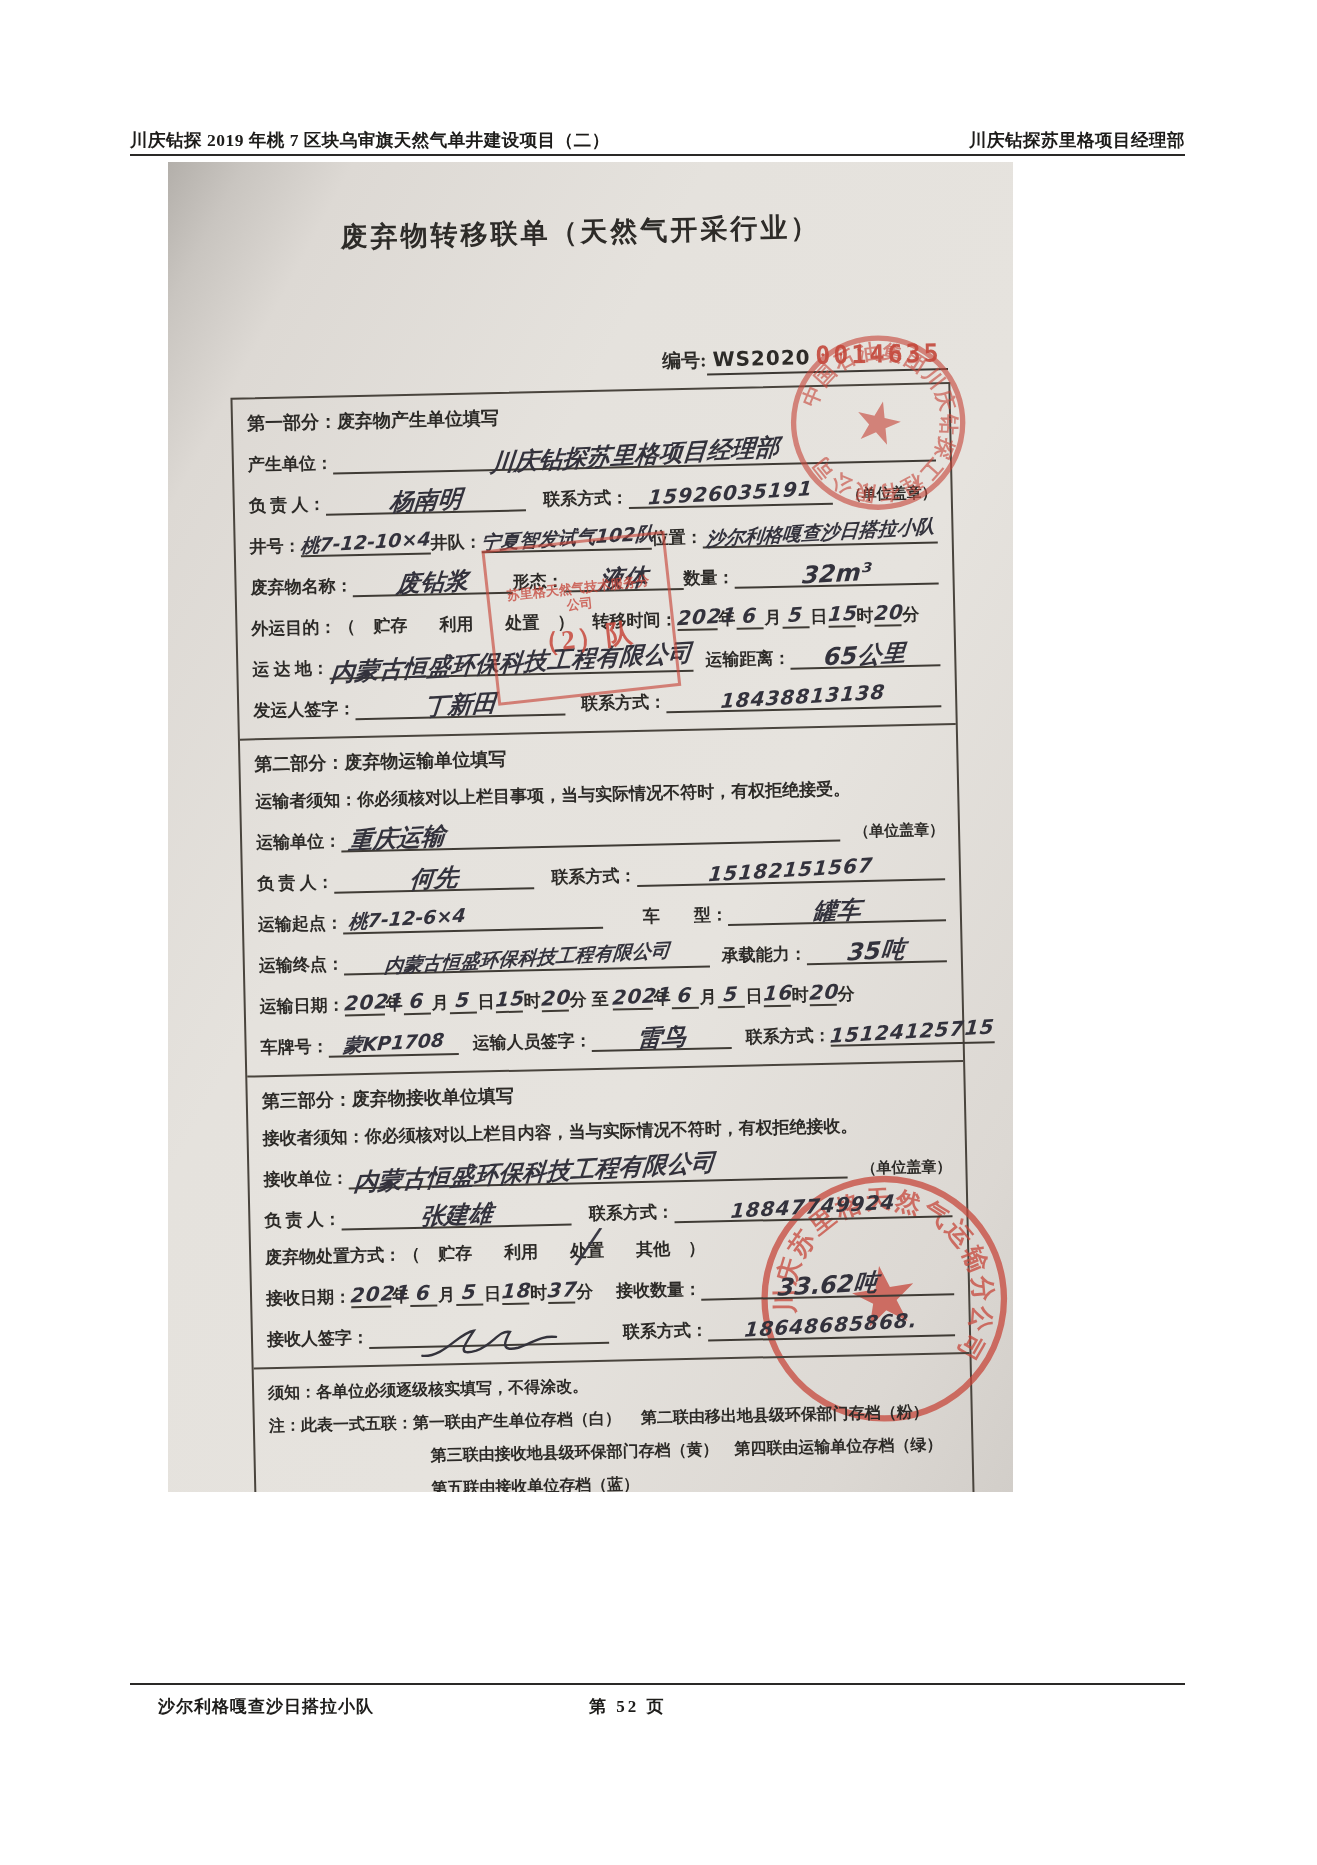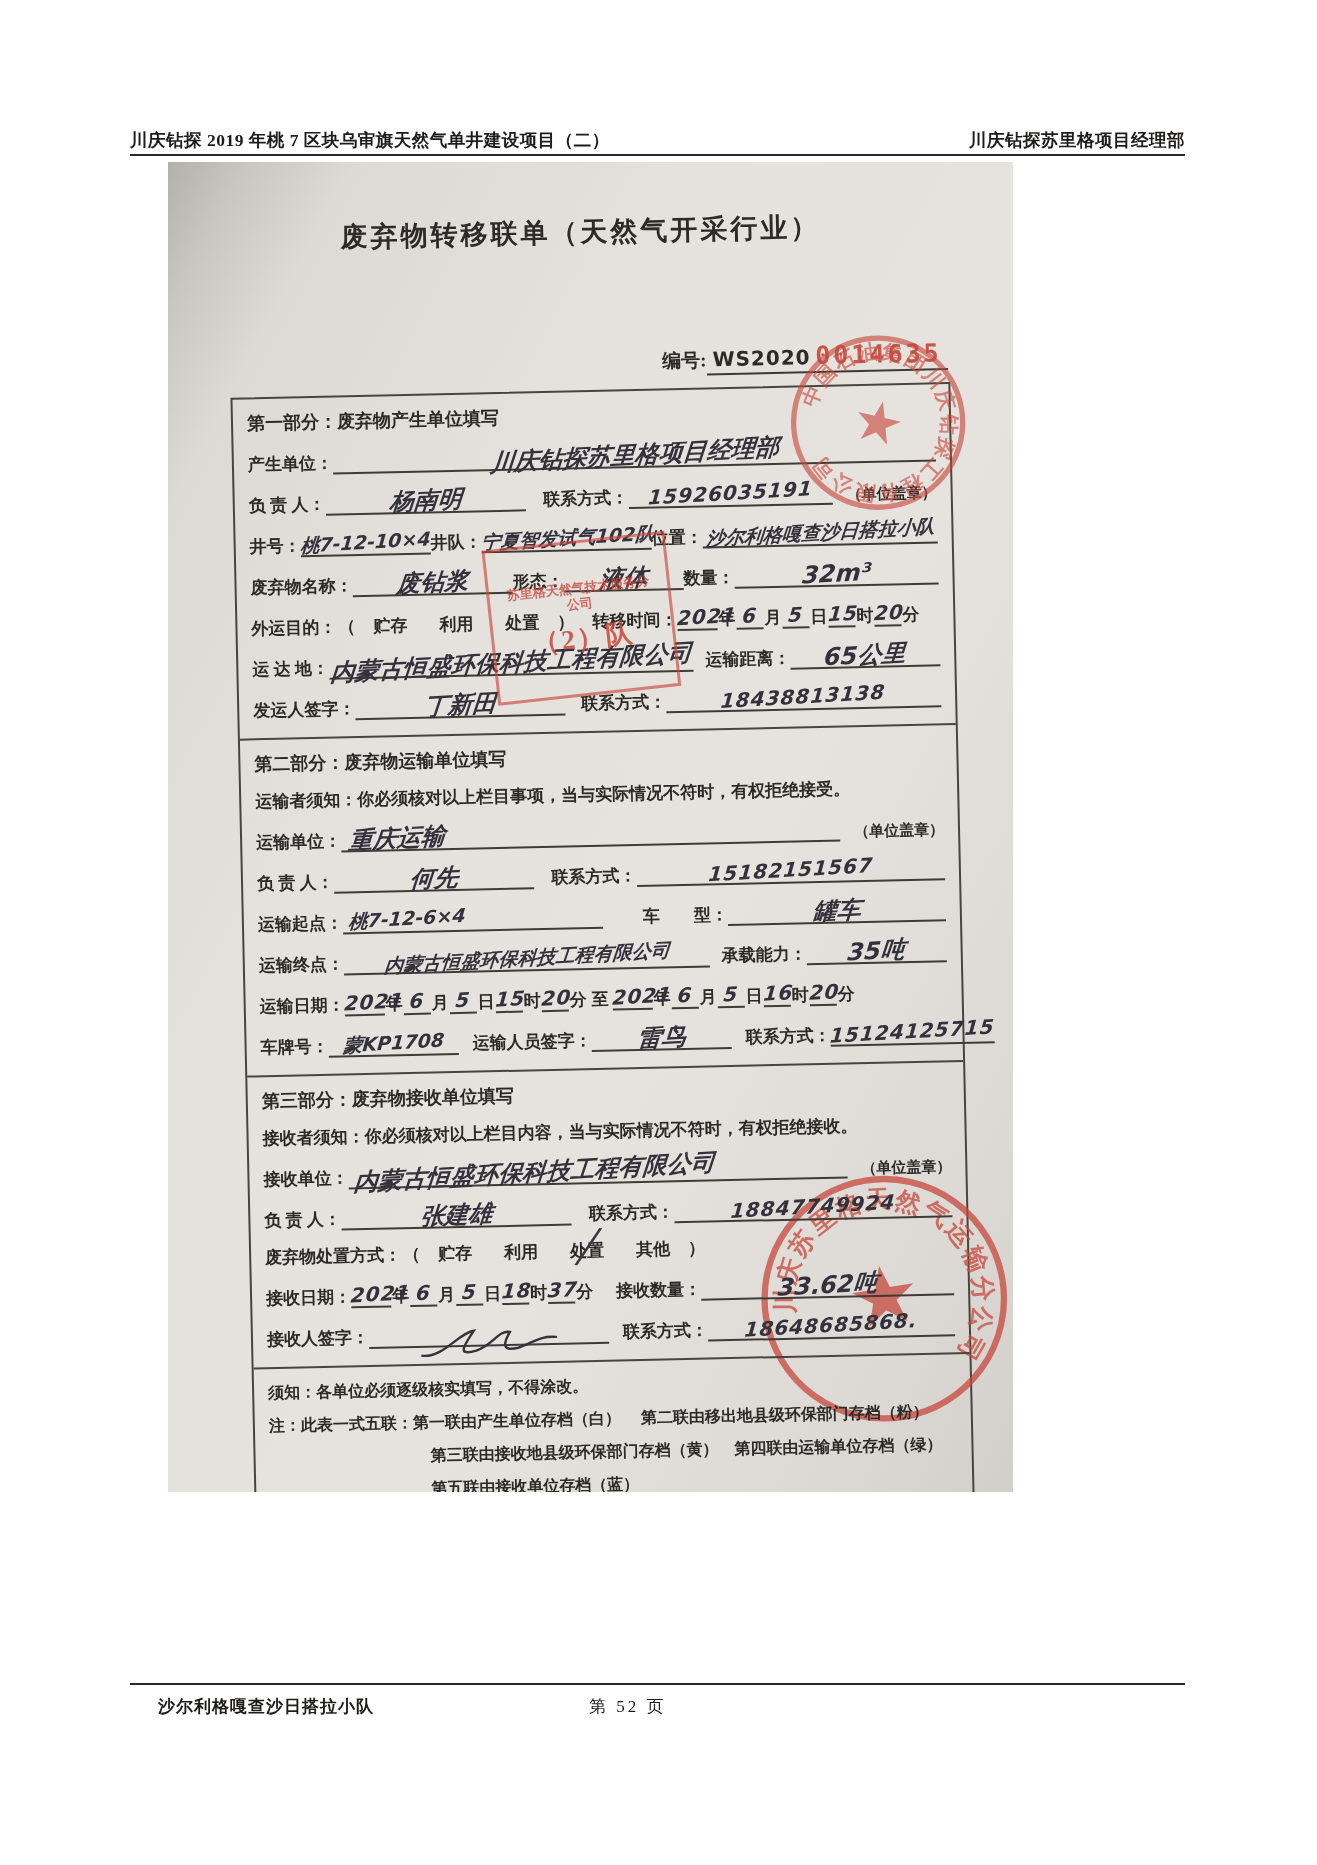--- a/index.html
+++ b/index.html
@@ -6,21 +6,21 @@
   body{width:1317px;height:1865px;background:#ffffff;position:relative;
        font-family:"Liberation Serif",serif;color:#1d1c1a;}
 
   
   .pg-header{position:absolute;left:130px;right:132px;top:128px;display:flex;
              justify-content:space-between;font-size:17.5px;font-weight:700;letter-spacing:.5px;}
   .pg-header-rule{position:absolute;left:130px;right:132px;top:154px;border-top:2px solid #2a2927;}
   .pg-footer-rule{position:absolute;left:130px;right:132px;top:1683px;border-top:2px solid #2a2927;}
   .pg-footer{position:absolute;left:158px;top:1695px;display:flex;align-items:baseline;
              font-size:17px;font-weight:700;letter-spacing:1px;}
-  .pg-footer .pageno{margin-left:215px;font-weight:400;letter-spacing:3px;}
+  .pg-footer .pageno{margin-left:215px;font-weight:700;letter-spacing:3px;}
 
   
   .photo{position:absolute;left:168px;top:162px;width:845px;height:1330px;overflow:hidden;
          background:linear-gradient(118deg,#b3afaa 0%,#c9c5c0 5%,#ddd9d4 12%,#e5e2dd 35%,#e6e3de 62%,#dcd8d3 88%,#d2cec9 100%);}
   .sheet{position:absolute;left:0;top:0;width:845px;height:1330px;transform:rotate(-1.25deg);transform-origin:50% 40%;}
 
   .form-title{margin:52px 40px 0;text-align:center;font-size:27px;font-weight:700;
               letter-spacing:3px;color:#2d2b28;}
   .serial-row{margin:96px 58px 0 0;text-align:right;font-size:19px;font-weight:700;color:#2d2b28;}
   .serial-fill{display:inline-block;border-bottom:2.5px solid #3c3833;padding:0 6px 1px;}

